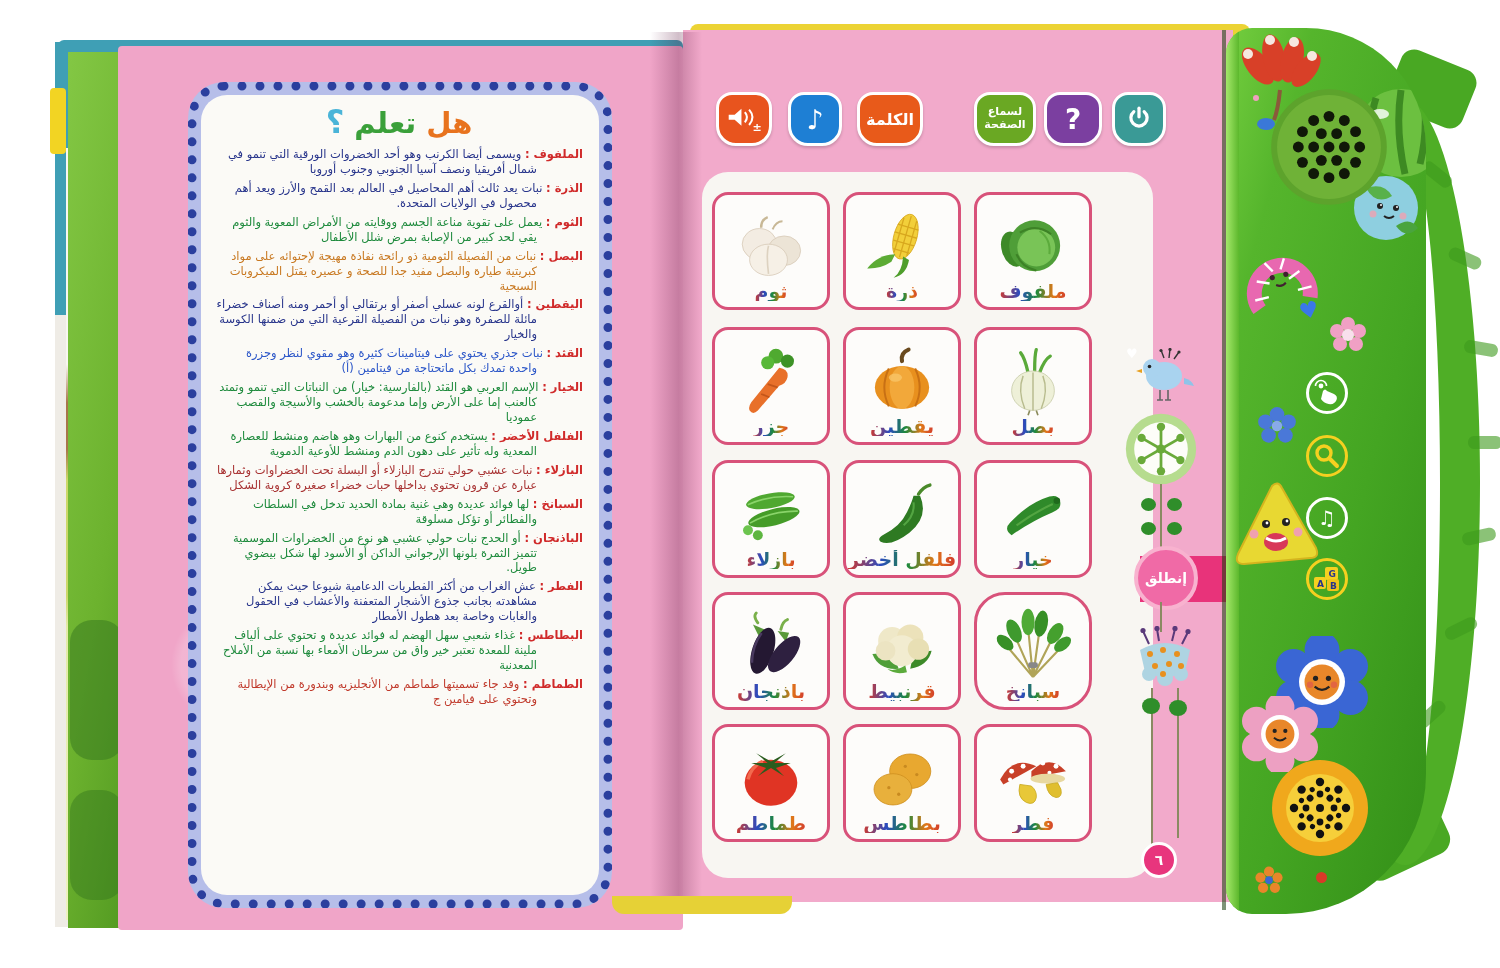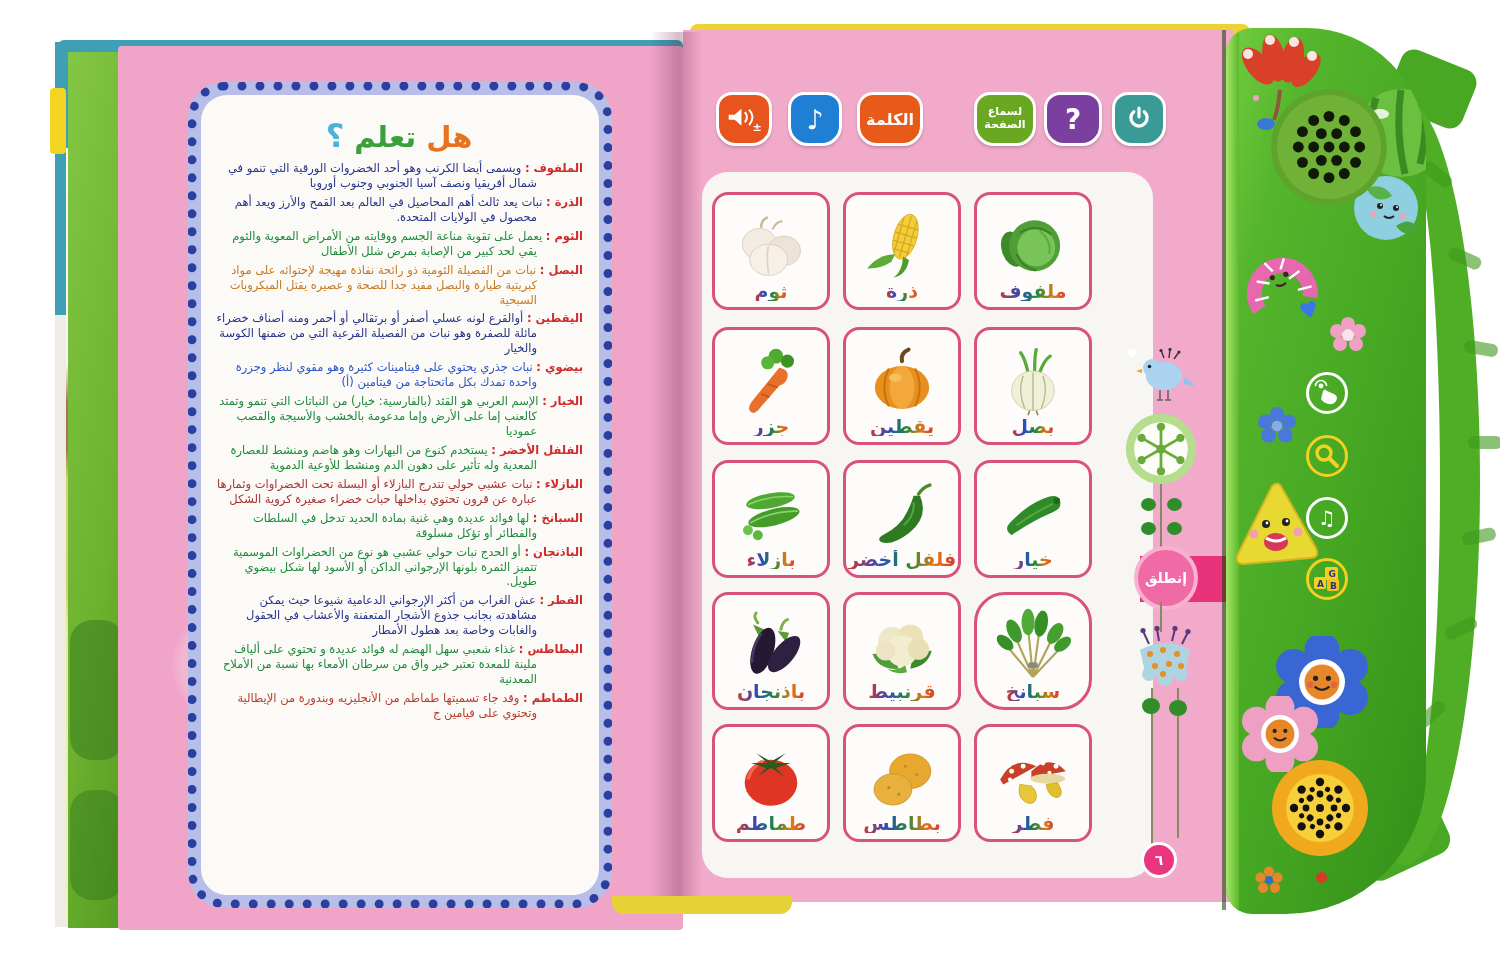--- a/index.html
+++ b/index.html
@@ -26,21 +26,21 @@
     background-image:radial-gradient(circle at 30% 40%,rgba(255,255,255,.22) 0 55px,rgba(255,255,255,0) 65px),
                      radial-gradient(circle at 70% 75%,rgba(255,255,255,.18) 0 45px,rgba(255,255,255,0) 55px);}
   .gutter{left:650px;top:32px;width:52px;height:868px;
     background:linear-gradient(90deg,rgba(90,20,60,0) 0%,rgba(90,20,60,.28) 55%,rgba(90,20,60,0) 100%);}
   .bottom-yellow{left:612px;top:896px;width:180px;height:18px;background:#e6d136;border-radius:0 0 12px 12px;}
 
   
   .panel{left:70px;top:36px;width:424px;height:826px;background:#b6bee9;border-radius:36px;box-sizing:border-box;padding:13px;}
   .panel-flowers{left:0;top:0;right:0;bottom:0;border:9px dotted #2b3f9e;border-radius:36px;pointer-events:none;}
   .panel-inner{background:#fbfaf6;border-radius:26px;width:100%;height:100%;box-sizing:border-box;padding:8px 16px 6px 14px;overflow:hidden;}
-  .did-title{text-align:center;font-size:29px;font-weight:bold;margin:14px 0 6px 0;}
+  .did-title{text-align:center;font-size:29px;font-weight:bold;margin:0 0 6px 0;}
   .t-orange{color:#e8731e;} .t-green{color:#3aa03a;} .t-blue{color:#4ab4d8;font-size:32px;}
   .para{direction:rtl;text-align:right;font-size:11.5px;line-height:1.3;margin:0 0 4px 0;padding-right:46px;text-indent:-46px;}
   .term{color:#d02a2a;font-weight:bold;}
   .c-navy{color:#27348b;} .c-green{color:#1d8a3c;} .c-orange{color:#c87820;margin-left:24px;}
   .c-blue{color:#2b56c8;} .c-darkred{color:#a83232;} .c-red{color:#c0392b;}
 
   
   .tb{position:absolute;top:62px;height:54px;border-radius:16px 16px 20px 20px;border:3px solid #fff;
       box-sizing:border-box;display:flex;align-items:center;justify-content:center;color:#fff;
       box-shadow:0 2px 3px rgba(0,0,0,.18);}
@@ -112,27 +112,27 @@
         <div class="did-title">
           <span class="t-orange">هل</span>
           <span class="t-green">تعلم</span>
           <span class="t-blue">؟</span>
         </div>
         <div class="para"><span class="term">الملفوف :</span> <span class="c-navy">ويسمى أيضا الكرنب وهو أحد الخضروات الورقية التي تنمو في شمال أفريقيا ونصف آسيا الجنوبي وجنوب أوروبا</span></div>
         <div class="para"><span class="term">الذرة :</span> <span class="c-navy">نبات يعد ثالث أهم المحاصيل في العالم بعد القمح والأرز ويعد أهم محصول في الولايات المتحدة.</span></div>
         <div class="para"><span class="term">الثوم :</span> <span class="c-green">يعمل على تقوية مناعة الجسم ووقايته من الأمراض المعوية والثوم يقي لحد كبير من الإصابة بمرض شلل الأطفال</span></div>
         <div class="para"><span class="term">البصل :</span> <span class="c-orange">نبات من الفصيلة الثومية ذو رائحة نفاذة مهيجة لإحتوائه على مواد كبريتية طيارة والبصل مفيد جدا للصحة و عصيره يقتل الميكروبات السبحية</span></div>
         <div class="para"><span class="term">اليقطين :</span> <span class="c-navy">أوالقرع لونه عسلي أصفر أو برتقالي أو أحمر ومنه أصناف خضراء مائلة للصفرة وهو نبات من الفصيلة القرعية التي من ضمنها الكوسة والخيار</span></div>
-        <div class="para"><span class="term">بيضوي :</span> <span class="c-blue">نبات جذري يحتوي على فيتامينات كثيرة وهو مقوي لنظر وجزرة واحدة تمدك بكل ماتحتاجة من فيتامين (أ)</span></div>
+        <div class="para"><span class="term">القثد :</span> <span class="c-blue">نبات جذري يحتوي على فيتامينات كثيرة وهو مقوي لنظر وجزرة واحدة تمدك بكل ماتحتاجة من فيتامين (أ)</span></div>
         <div class="para"><span class="term">الخيار :</span> <span class="c-green">الإسم العربي هو القثد (بالفارسية: خيار) من النباتات التي تنمو وتمتد كالعنب إما على الأرض وإما مدعومة بالخشب والأسيجة والقصب عموديا</span></div>
         <div class="para"><span class="term">الفلفل الأخضر :</span> <span class="c-green">يستخدم كنوع من البهارات وهو هاضم ومنشط للعصارة المعدية وله تأثير على دهون الدم ومنشط للأوعية الدموية</span></div>
         <div class="para"><span class="term">البازلاء :</span> <span class="c-darkred">نبات عشبي حولي تندرج البازلاء أو البسلة تحت الخضراوات وثمارها عبارة عن قرون تحتوي بداخلها حبات خضراء صغيرة كروية الشكل</span></div>
         <div class="para"><span class="term">السبانخ :</span> <span class="c-green">لها فوائد عديدة وهي غنية بمادة الحديد تدخل في السلطات والفطائر أو تؤكل مسلوقة</span></div>
         <div class="para"><span class="term">الباذنجان :</span> <span class="c-green">أو الحدج نبات حولي عشبي هو نوع من الخضراوات الموسمية تتميز الثمرة بلونها الإرجواني الداكن أو الأسود لها شكل بيضوي طويل.</span></div>
-        <div class="para"><span class="term">الفطر :</span> <span class="c-navy">عش الغراب من أكثر الإرجواني الدعامية شيوعا حيث يمكن مشاهدته بجانب جذوع الأشجار المتعفنة والأعشاب في الحقول والغابات وخاصة بعد هطول الأمطار</span></div>
+        <div class="para"><span class="term">الفطر :</span> <span class="c-navy">عش الغراب من أكثر الفطريات الدعامية شيوعا حيث يمكن مشاهدته بجانب جذوع الأشجار المتعفنة والأعشاب في الحقول والغابات وخاصة بعد هطول الأمطار</span></div>
         <div class="para"><span class="term">البطاطس :</span> <span class="c-green">غذاء شعبي سهل الهضم له فوائد عديدة و تحتوي على ألياف ملينة للمعدة تعتبر خير واق من سرطان الأمعاء بها نسبة من الأملاح المعدنية</span></div>
         <div class="para"><span class="term">الطماطم :</span> <span class="c-red">وقد جاء تسميتها طماطم من الأنجليزيه وبندورة من الإيطالية وتحتوي على فيامين ج</span></div>
       </div>
       <div class="abs panel-flowers"></div>
     </div>
   </div>
 
   <div class="abs yellow-top-right"></div>
 
   <div class="abs right-page">

